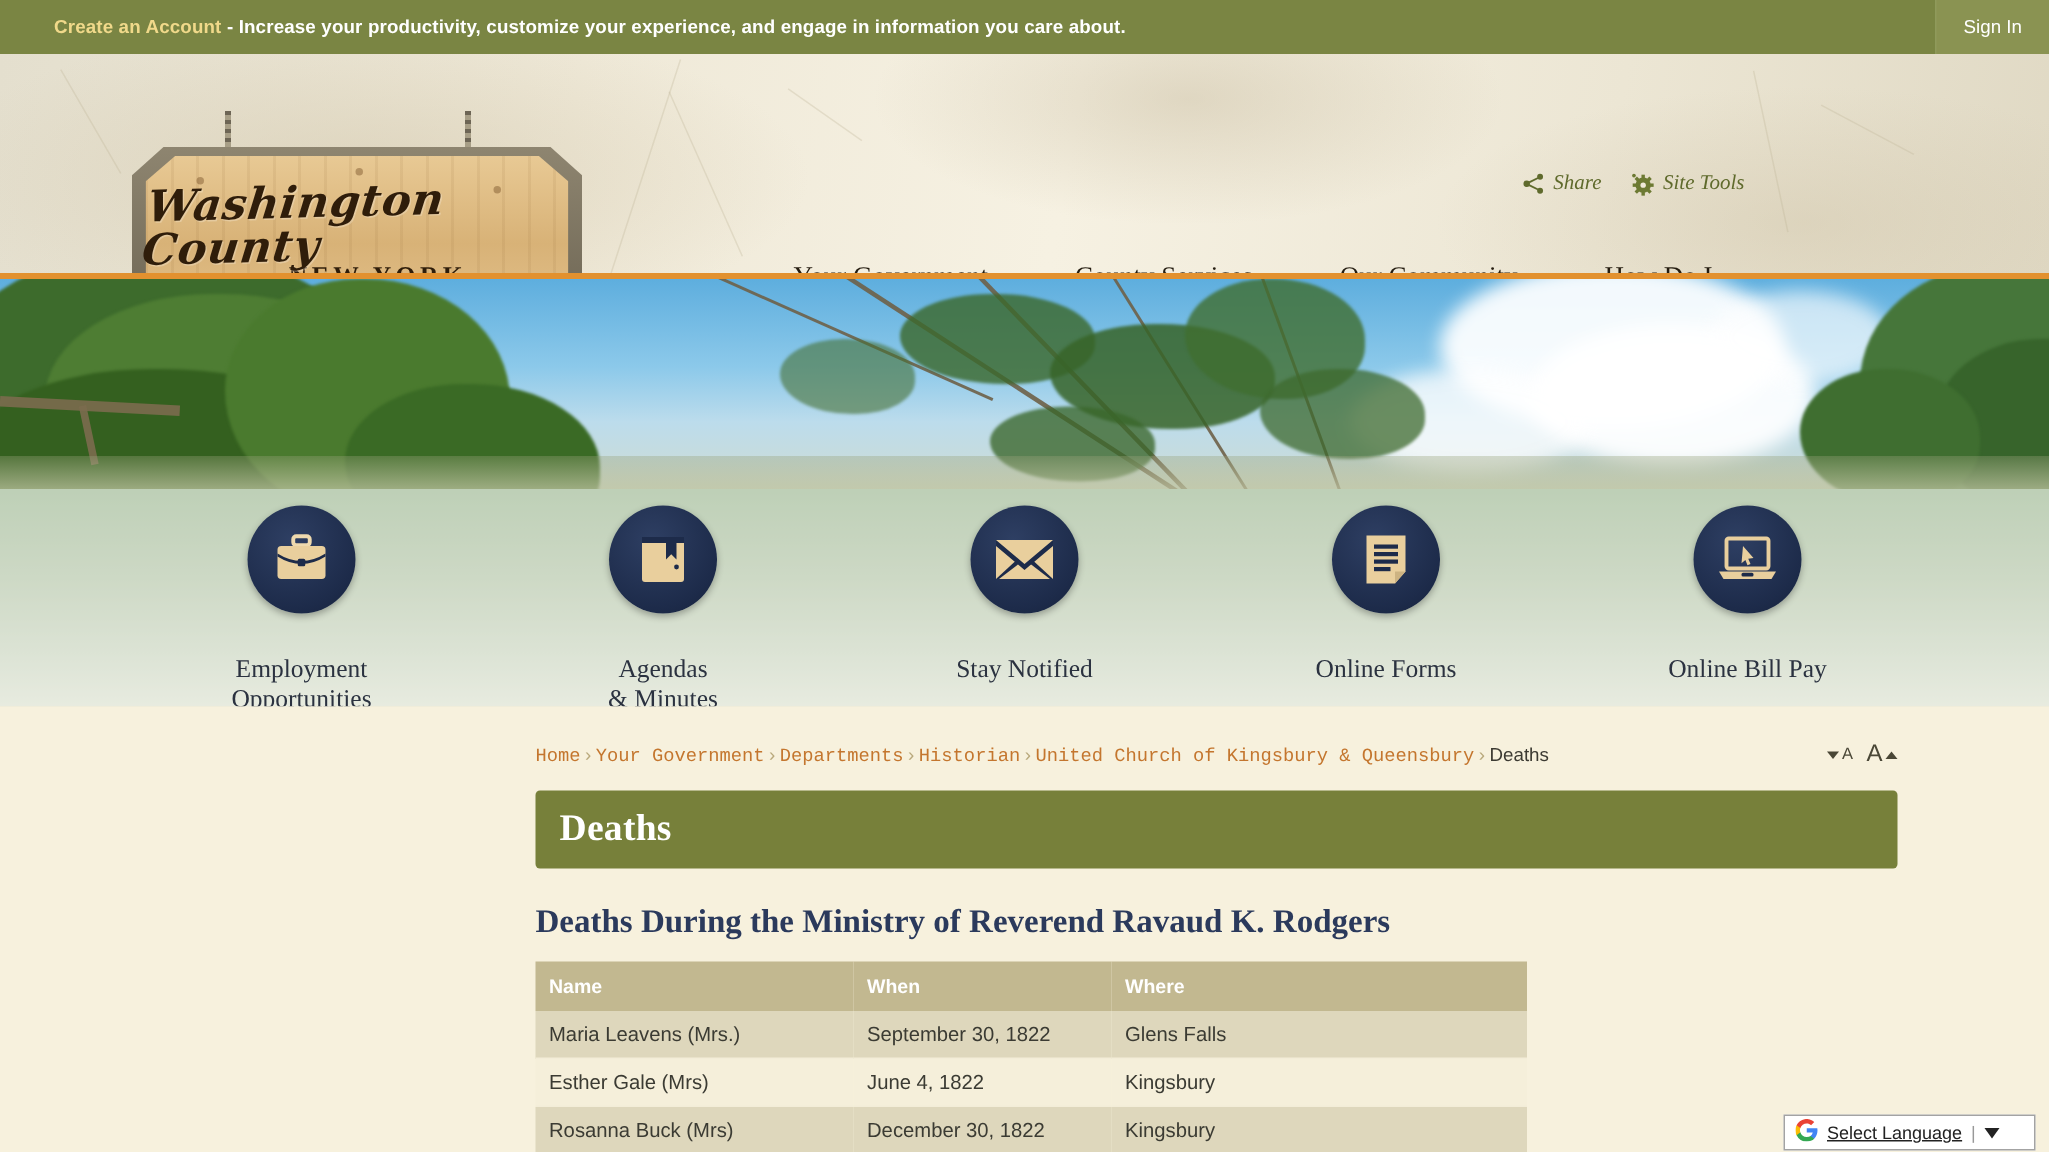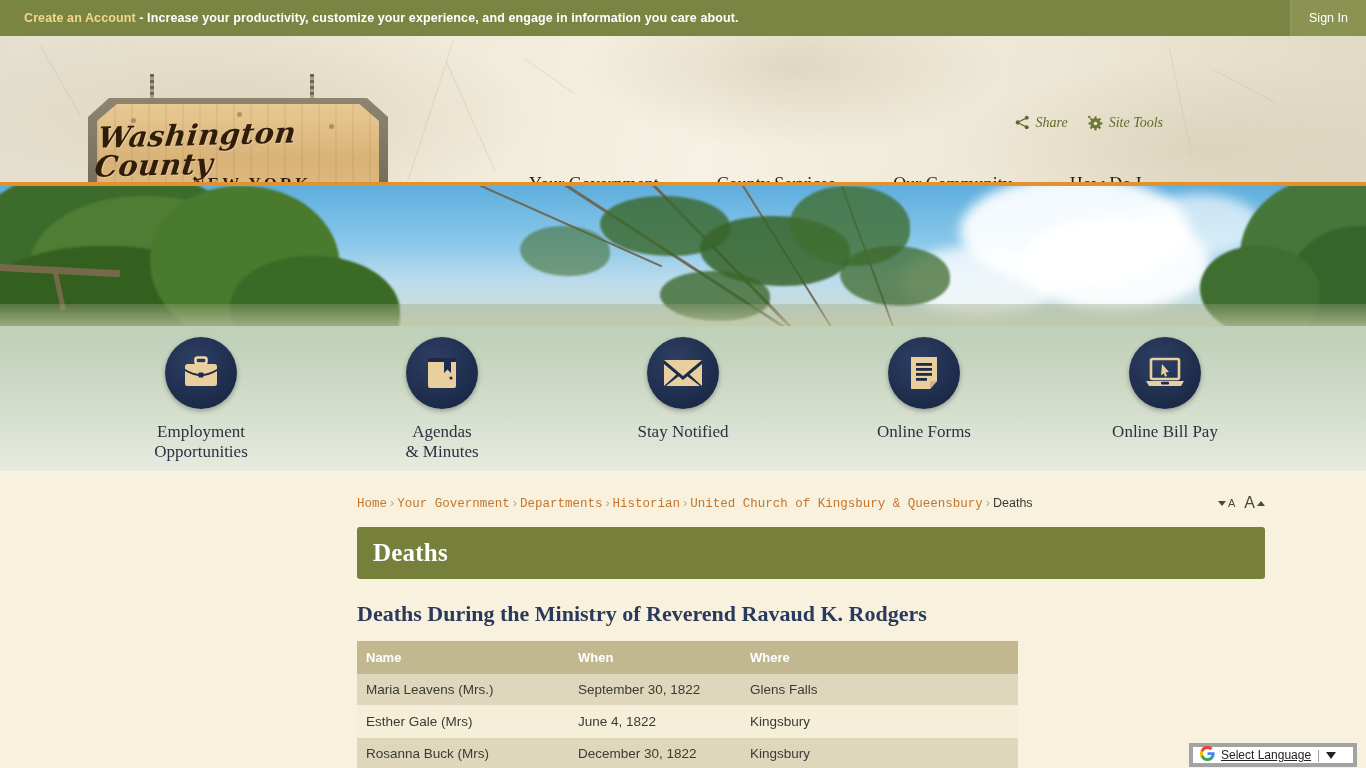--- a/index.html
+++ b/index.html
@@ -10,21 +10,21 @@
     color:#3b3b33;
   }
 
   
   .topbar{
     height:36px; background:#7a8543; position:relative;
     display:flex; align-items:center;
   }
   .topbar-msg{
     font-size:12.5px; font-weight:bold; color:#ffffff;
-    padding-left:24px; letter-spacing:.1px; white-space:nowrap;
+    padding-left:36px; letter-spacing:.1px; white-space:nowrap;
   }
   .topbar-msg .acct{ color:#f0d98a; }
   .signin{
     position:absolute; right:0; top:0; height:36px; width:76px;
     background:#8a9352; color:#fff; font-size:12.5px;
     display:flex; align-items:center; justify-content:center;
     border-left:1px solid #8f9a5b;
   }
 
   
@@ -138,21 +138,21 @@
     width:241px; display:flex; flex-direction:column; align-items:center;
     cursor:pointer; text-decoration:none;
   }
   .ql-circle{
     width:72px; height:72px; border-radius:50%;
     background:radial-gradient(circle at 40% 32%,#2e3f63,#1d2b4a 70%,#16213a);
     display:flex; align-items:center; justify-content:center;
     box-shadow:0 2px 5px rgba(0,0,0,.3);
   }
   .ql-label{
-    margin-top:13px; text-align:center; line-height:1.18;
+    margin-top:27px; text-align:center; line-height:1.18;
     font-family:"Liberation Serif", serif; font-size:17px; color:#2b3240;
   }
 
   
   .page{ position:relative; height:297px; background:#f7f1dd; }
 
   .content{ position:absolute; left:357px; top:0; width:908px; }
 
   .crumbrow{ display:flex; align-items:center; justify-content:space-between; padding-top:23px; }
   .crumb{ font-size:12.5px; color:#3c3a32; white-space:nowrap; }
@@ -190,21 +190,21 @@
     font-size:13.5px; color:#3b3b33; padding:8px 0 8px 9px;
     border-bottom:1px solid #f3edd8;
   }
   table.recs tr.odd td{ background:#ded7bc; }
   table.recs tr.even td{ background:#f5efda; }
   .col-name{ width:212px;margin-left:12px; } .col-when{ width:172px; }
 
   
   .translate{
     position:absolute; left:1189px; top:743px; width:168px; height:24px;
-    background:#ffffff; border:4px solid #a3a3a3;
+    background:#ffffff; border:1px solid #a3a3a3;
     display:flex; align-items:center; gap:6px; padding-left:7px;
     font-size:12px; color:#222; cursor:pointer;
   }
   .translate .lbl{ text-decoration:underline; }
   .translate .bar{ color:#999; }
   .translate .dd{ width:0;height:0;border-left:5px solid transparent;border-right:5px solid transparent;border-top:7px solid #222; }
 </style>
 </head>
 <body>
 

